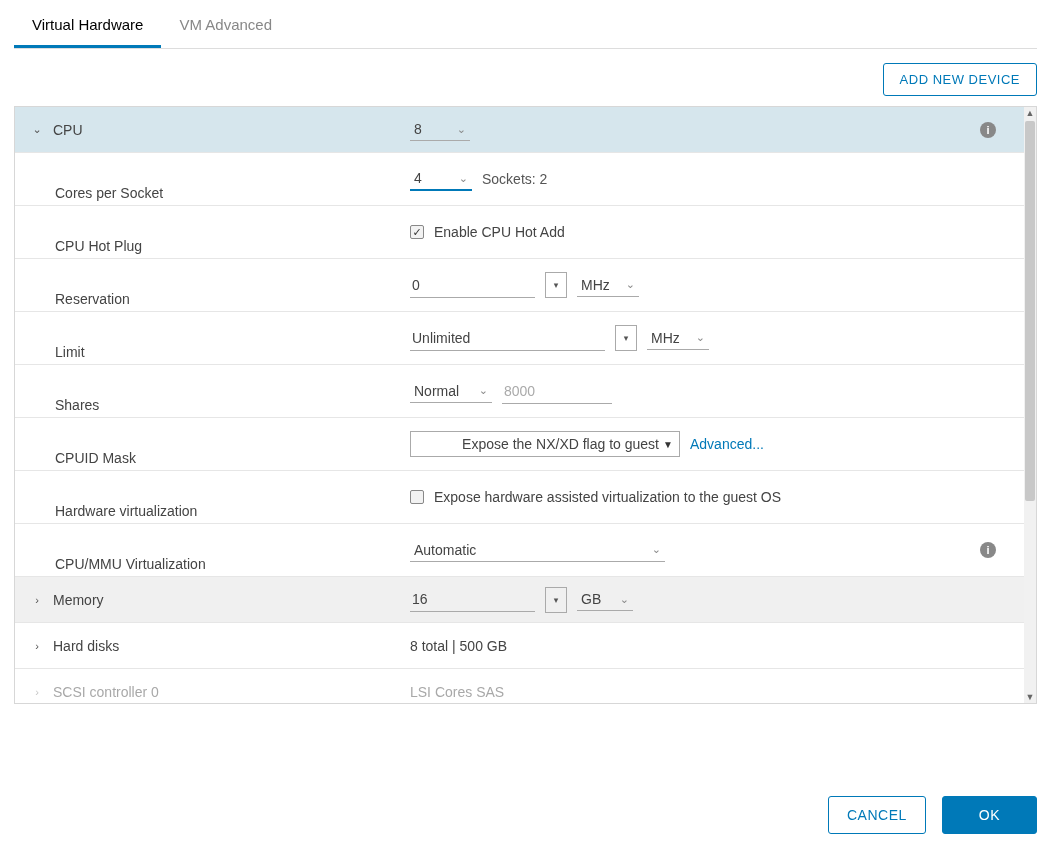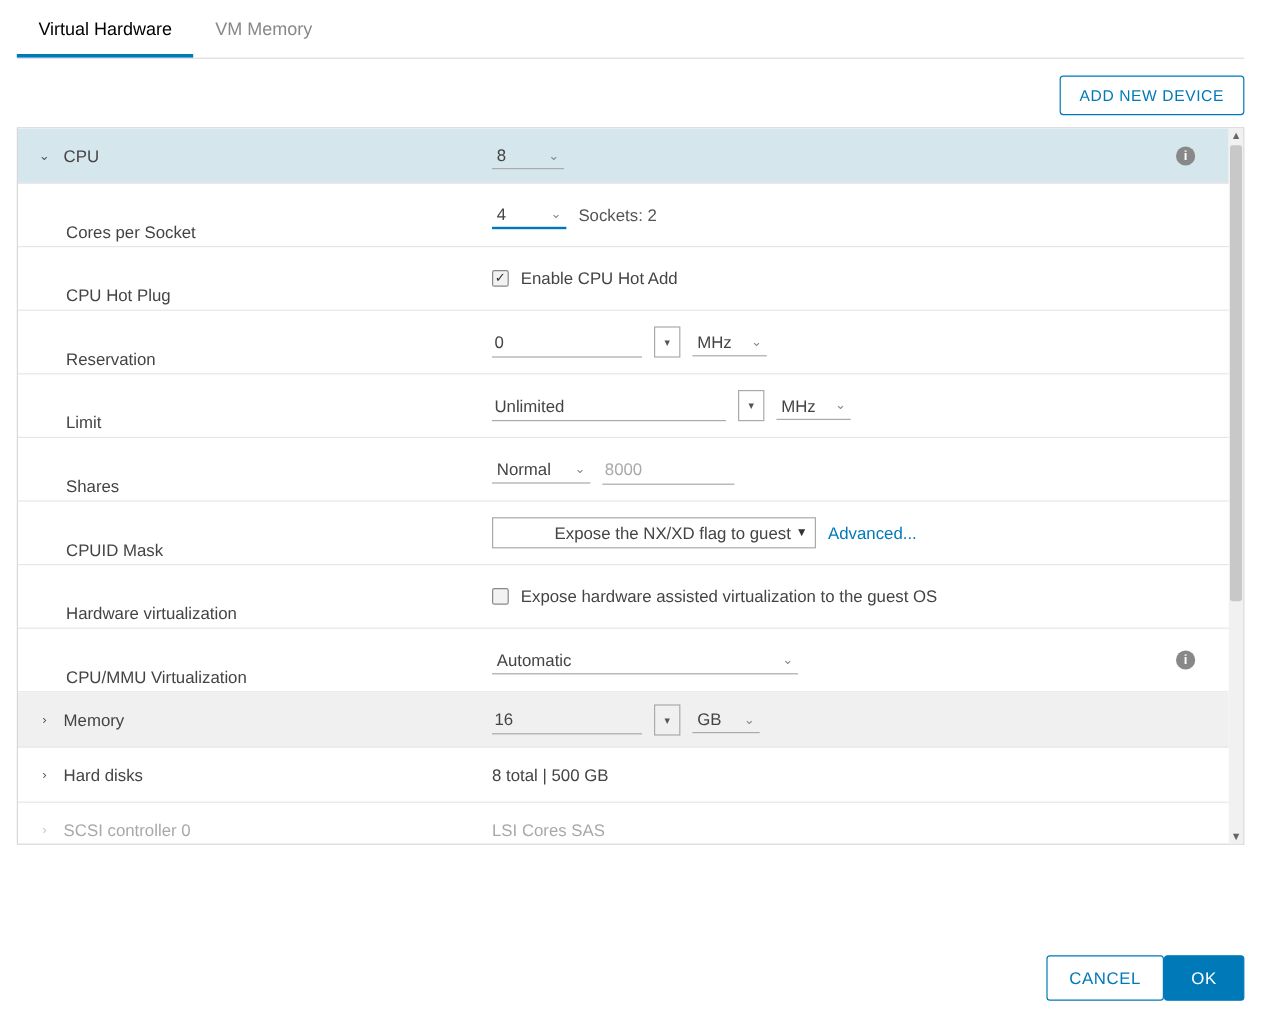--- a/index.html
+++ b/index.html
@@ -149,40 +149,40 @@
   .checkbox {
     width:14px;height:14px;border:1px solid #888;border-radius:2px;
     display:inline-flex;align-items:center;justify-content:center;
     background:#f2f2f2;
   }
   .checkbox.checked::after {
     content:"✓"; font-size:11px; color:#333; line-height:1;
   }
   .link { color:#0079b8; cursor:pointer; }
   .footer {
-    display:flex; justify-content:flex-end; gap:0;
+    display:flex; justify-content:flex-end; gap:16px;
     padding: 92px 0 14px 0;
   }
   .btn-primary {
     background:#0079b8; color:#fff; border:1px solid #0079b8;
-    padding:10px 22px; border-radius:3px; font-size:14px;
+    padding:10px 36px; border-radius:3px; font-size:14px;
     letter-spacing:0.5px; cursor:pointer;
   }
   .btn-cancel {
     background:#fff; color:#0079b8; border:1px solid #0079b8;
     padding:10px 18px; border-radius:3px; font-size:14px;
     letter-spacing:0.5px; cursor:pointer;
   }
 </style>
 </head>
 <body>
 
 <div class="tabs">
   <div class="tab active">Virtual Hardware</div>
-  <div class="tab">VM Memory</div>
+  <div class="tab">VM Advanced</div>
 </div>
 
 <div class="toolbar">
   <button class="btn-outline">ADD NEW DEVICE</button>
 </div>
 
 <div class="panel-wrapper">
   <div class="panel">
 
     <div class="row section">

